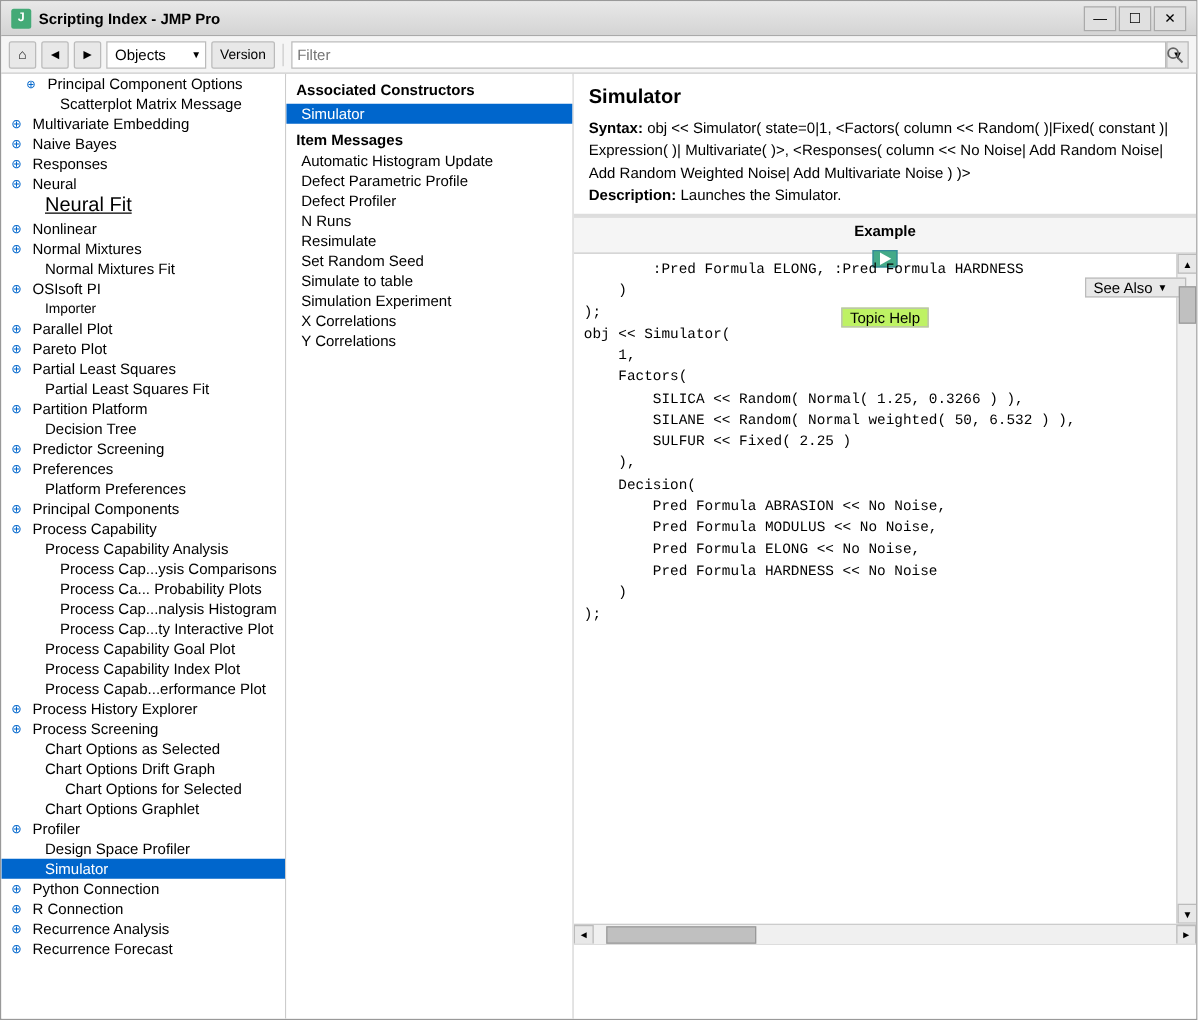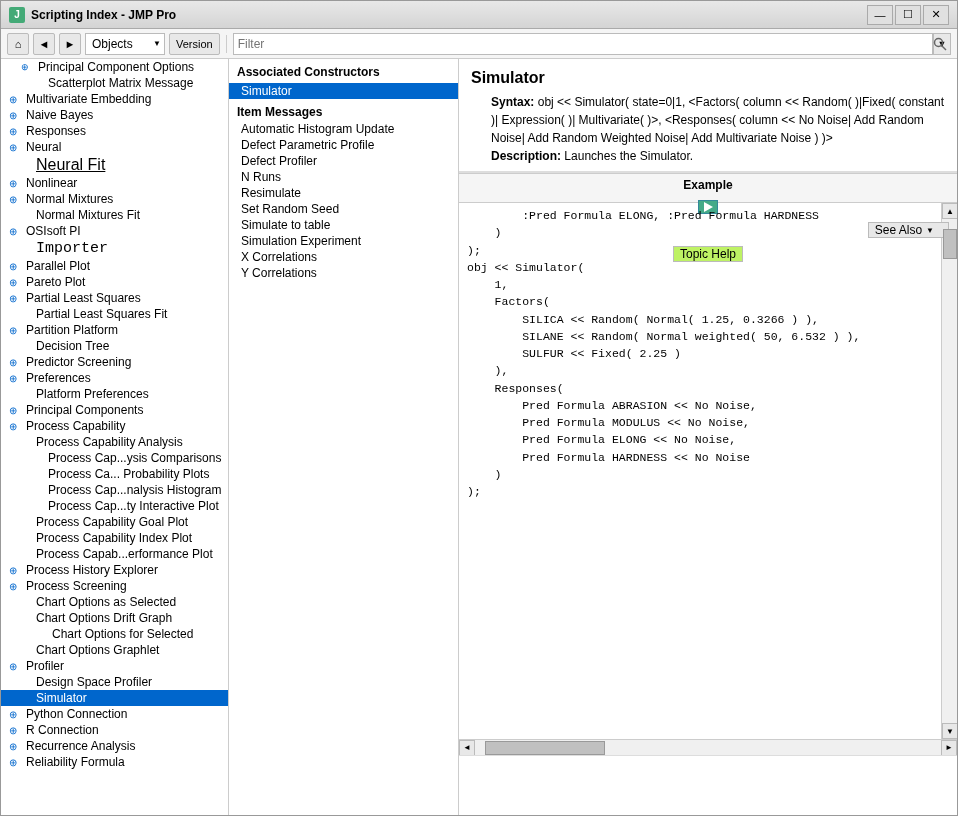--- a/index.html
+++ b/index.html
@@ -41,21 +41,21 @@
     .middle-section-header { padding: 4px 8px; font-weight: bold; color: #000; font-size: 12px; background: white; }
     .middle-item { padding: 1px 8px 1px 12px; cursor: pointer; color: #000; min-height: 16px; display: flex; align-items: center; }
     .middle-item.selected { background: #0066cc; color: white; }
     .middle-section-divider { padding: 4px 8px 2px 8px; font-weight: bold; color: #000; font-size: 12px; margin-top: 2px; }
 
     
     .right-panel { flex: 1; display: flex; flex-direction: column; background: white; overflow: hidden; }
     
     .doc-header { padding: 10px 12px 6px 12px; border-bottom: 1px solid #ddd; }
     .doc-title { font-size: 16px; font-weight: bold; margin-bottom: 6px; }
-    .doc-body { font-size: 12px; line-height: 1.5; margin-left: 20px; }
+    .doc-body { font-size: 12px; line-height: 1.5; }
     .doc-body b { font-weight: bold; }
 
     .example-bar { display: flex; align-items: center; padding: 4px 8px; border-top: 1px solid #ccc; border-bottom: 1px solid #ccc; background: #f5f5f5; gap: 8px; height: 30px; flex-direction: column; }
     .example-label { font-size: 12px; font-weight: bold; }
     .example-run-btn { width: 20px; height: 20px; background: #4a8; border: 1px solid #389; display: flex; align-items: center; justify-content: center; cursor: pointer; }
     .see-also-btn { height: 20px; border: 1px solid #bbb; background: #e8e8e8; padding: 0 14px 0 6px; cursor: pointer; position: relative; font-size: 12px; display: flex; align-items: center; margin-left: auto; }
     .topic-help-btn { height: 20px; border: 1px solid #bbb; background: #bef264; padding: 0 6px; cursor: pointer; font-size: 12px; display: flex; align-items: center; }
     .left-content-area { flex: 1; overflow-y: auto; overflow-x: hidden; }
     .left-content-area::-webkit-scrollbar { width: 16px; }
     .left-content-area::-webkit-scrollbar-track { background: #f0f0f0; }
@@ -162,21 +162,21 @@
             <div class="tree-item indent1">
               <span style="min-width: 12px; display: inline-block;"></span>
               <span style="font-size: 12px;">Normal Mixtures Fit</span>
             </div>
             <div class="tree-item">
               <span class="tree-icon" style="color: rgb(0, 102, 204);">⊕</span>
               <span style="font-size: 12px;">OSIsoft PI</span>
             </div>
             <div class="tree-item indent1">
               <span style="min-width: 12px; display: inline-block;"></span>
-              <span style="font-size: 15px; font-family: Liberation Mono, monospace;">Importer</span>
+              <span style="font-size: 11px;">Importer</span>
             </div>
             <div class="tree-item">
               <span class="tree-icon" style="color: rgb(0, 102, 204);">⊕</span>
               <span style="font-size: 12px;">Parallel Plot</span>
             </div>
             <div class="tree-item">
               <span class="tree-icon" style="color: rgb(0, 102, 204);">⊕</span>
               <span style="font-size: 12px;">Pareto Plot</span>
             </div>
             <div class="tree-item">
@@ -290,21 +290,21 @@
             <div class="tree-item">
               <span class="tree-icon" style="color: rgb(0, 102, 204);">⊕</span>
               <span style="font-size: 12px;">R Connection</span>
             </div>
             <div class="tree-item">
               <span class="tree-icon" style="color: rgb(0, 102, 204);">⊕</span>
               <span style="font-size: 12px;">Recurrence Analysis</span>
             </div>
             <div class="tree-item">
               <span class="tree-icon" style="color: rgb(0, 102, 204);">⊕</span>
-              <span style="font-size: 12px;">Reliability Formula</span>
+              <span style="font-size: 12px;">Recurrence Forecast</span>
             </div>
           </div>
       </div>
     </div>
 
     <div class="middle-panel">
       <div class="middle-panel-content">
         <div class="middle-section-header">Associated Constructors</div>
         <div id="constructors-list">
             <div class="middle-item selected">Simulator</div>
@@ -358,21 +358,21 @@
                 <div style="white-space: pre;">        :Pred Formula ELONG, :Pred Formula HARDNESS</div>
                 <div style="white-space: pre;">    )</div>
                 <div style="white-space: pre;">);</div>
                 <div style="white-space: pre;">obj &lt;&lt; Simulator(</div>
                 <div style="white-space: pre;">    1,</div>
                 <div style="white-space: pre;">    Factors(</div>
                 <div style="white-space: pre;">        SILICA &lt;&lt; Random( Normal( 1.25, 0.3266 ) ),</div>
                 <div style="white-space: pre;">        SILANE &lt;&lt; Random( Normal weighted( 50, 6.532 ) ),</div>
                 <div style="white-space: pre;">        SULFUR &lt;&lt; Fixed( 2.25 )</div>
                 <div style="white-space: pre;">    ),</div>
-                <div style="white-space: pre;">    Responses(</div>
+                <div style="white-space: pre;">    Decision(</div>
                 <div style="white-space: pre;">        Pred Formula ABRASION &lt;&lt; No Noise,</div>
                 <div style="white-space: pre;">        Pred Formula MODULUS &lt;&lt; No Noise,</div>
                 <div style="white-space: pre;">        Pred Formula ELONG &lt;&lt; No Noise,</div>
                 <div style="white-space: pre;">        Pred Formula HARDNESS &lt;&lt; No Noise</div>
                 <div style="white-space: pre;">    )</div>
                 <div style="white-space: pre;">);</div>
               </div>
           </div>
           <div class="right-vscroll">
             <div class="right-vscroll-btn">▲</div>

